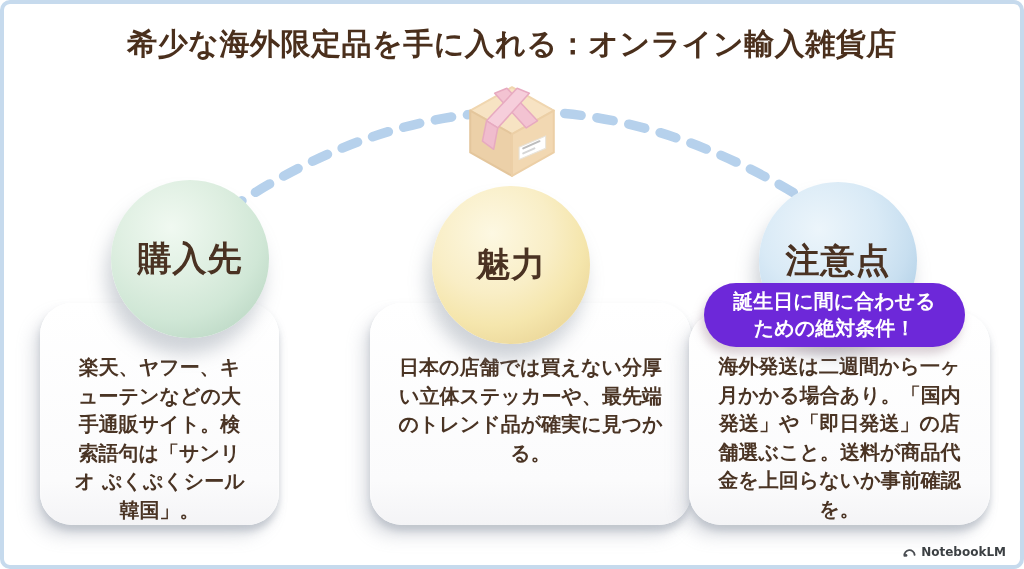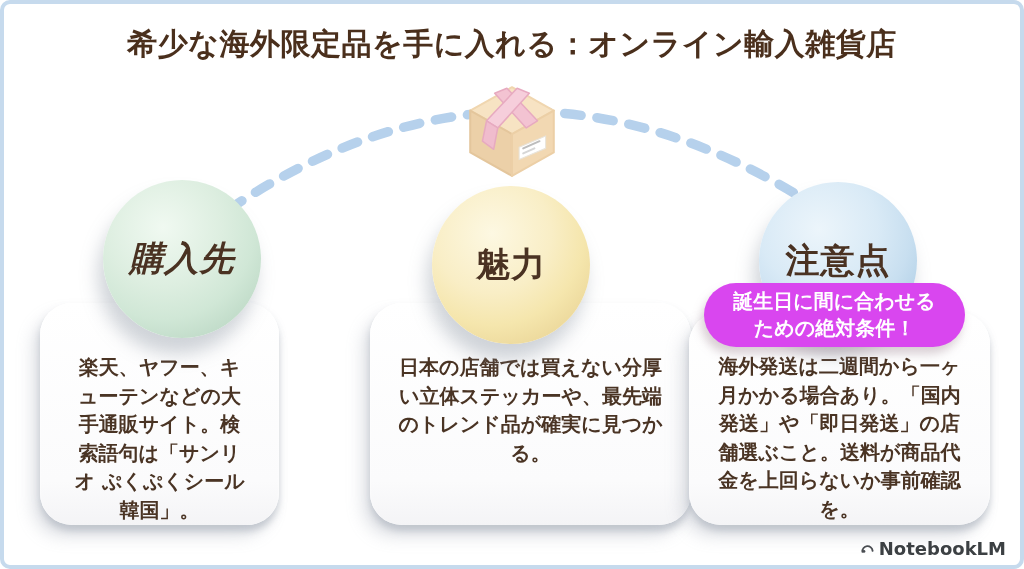--- a/index.html
+++ b/index.html
@@ -89,39 +89,38 @@
     z-index: 3;
     box-shadow: -5px 16px 18px rgba(132, 142, 156, 0.38);
   }
   .sphere-label {
     font-size: 34px;
     font-weight: 800;
     color: #4a3222;
     letter-spacing: 1px;
   }
   .sphere-0 {
-    left: 103px; top: 180px;
+    left: 111px; top: 180px;
     background: radial-gradient(circle at 38% 30%, #f0f9f1 0%, #ddeee0 40%, #d0e7d6 62%, #bcd8c5 85%, #a7c5b2 100%);
-    font-style: italic;
   }
   .sphere-1 {
     left: 432px; top: 186px;
     background: radial-gradient(circle at 38% 30%, #fdf8e2 0%, #f9eec6 40%, #f5e6ad 62%, #ead597 85%, #d9bf7f 100%);
   }
   .sphere-2 {
     left: 759px; top: 182px;
     background: radial-gradient(circle at 38% 30%, #ecf5fb 0%, #d9eaf6 40%, #c8dff0 62%, #aecde5 85%, #93b7d6 100%);
   }
 
   .badge {
     position: absolute;
     left: 704px; top: 283px;
     width: 261px;
     min-height: 64px;
-    background: #d946ef;
+    background: #6d28d9;
     border-radius: 32px;
     display: flex;
     align-items: center;
     justify-content: center;
     z-index: 4;
     box-shadow: -3px 7px 10px rgba(150, 120, 135, 0.35);
   }
   .badge-text {
     width: 216px;
     text-align: center;
@@ -134,21 +133,21 @@
   .brand {
     position: absolute;
     right: 18px;
     bottom: 10px;
     display: flex;
     align-items: center;
     gap: 5px;
     z-index: 5;
   }
   .brand-text {
-    font-size: 18px;
+    font-size: 12px;
     font-weight: 600;
     color: #3c4043;
   }
 </style>
 </head>
 <body>
 
 <div class="canvas">
 
   <div class="frame"></div>

